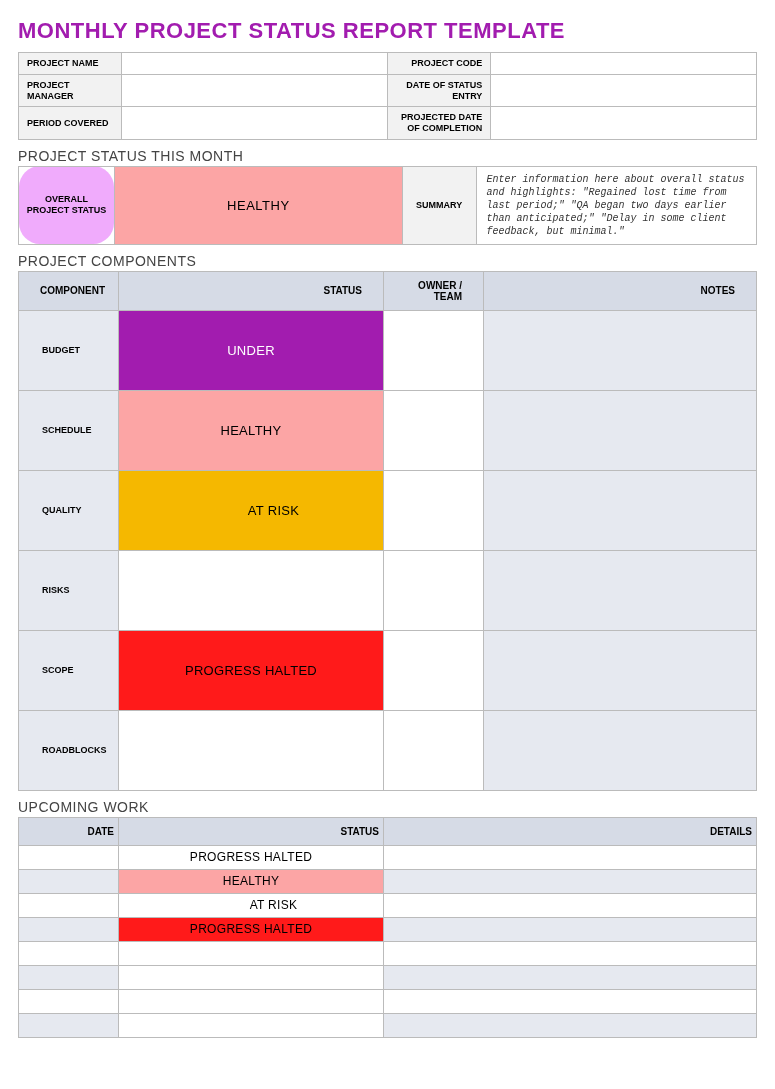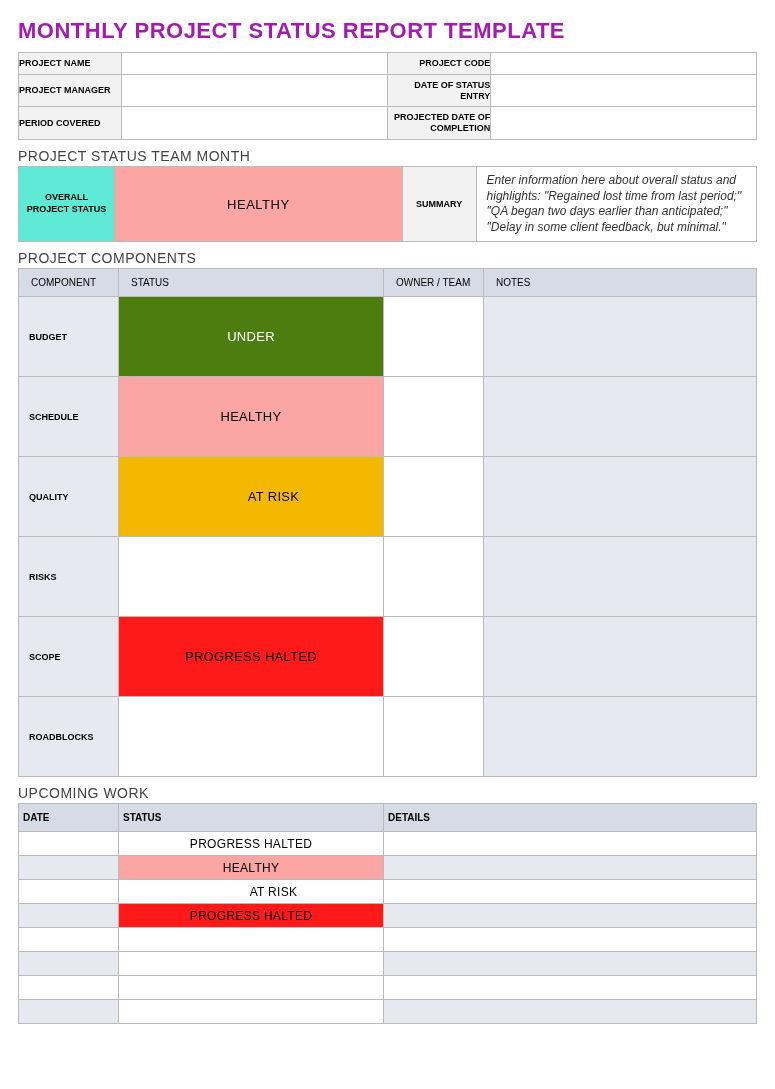--- a/index.html
+++ b/index.html
@@ -31,121 +31,123 @@
 td, th {
   border: 1px solid #bbb;
   font-size: 10px;
   vertical-align: middle;
 }
 
 .meta-table td.label {
   background: #f2f2f2;
   font-weight: bold;
   font-size: 9px;
-  padding: 5px 0;
+  padding: 5px 8px;
   line-height: 1.2;
   width: 14%;
 }
 .meta-table td.value {
   background: #fff;
   width: 36%;
   padding: 5px 8px;
 }
 .meta-table td.label2 { width: 14%; text-align: right; }
 .meta-table td.value2 { width: 36%; }
 
 
 .status-table td {
   height: 56px;
 }
 .status-table .lbl {
-  background: #5eead4;
+  background: #f0abfc;
   text-align: center;
   font-weight: bold;
   font-size: 9px;
   line-height: 1.3;
   width: 13%;
   padding: 4px;
+  border-radius: 21px;
 }
 .status-table .pill {
   width: 39%;
   text-align: center;
   font-size: 13px;
   letter-spacing: 0.5px;
 }
 .status-table .summary-lbl {
   width: 10%;
   background: #f2f2f2;
   text-align: center;
   font-weight: bold;
   font-size: 9px;
 }
 .status-table .summary-val {
   width: 38%;
   font-style: italic;
   font-weight: normal;
-  font-size: 12px;
+  font-size: 10px;
   line-height: 1.3;
   padding: 6px 10px;
   color: #333;
+  font-family: Liberation Mono, monospace;
 }
 
 
 .components-table th {
   background: #d6dbe6;
-  font-weight: normal;
+  font-weight: bold;
   font-size: 10px;
-  text-align: left;
-  padding: 8px 12px;
+  text-align: right;
+  padding: 8px 21px;
 }
 .components-table td {
   height: 80px;
 }
 .components-table td.row-label {
   background: #e6e9f0;
   font-weight: bold;
   font-size: 9px;
-  padding-left: 10px;
+  padding-left: 23px;
   width: 100px;
 }
 .components-table td.status-cell {
   text-align: center;
   font-size: 13px;
   width: 265px;
   letter-spacing: 0.3px;
 }
 .components-table td.owner-cell { width: 100px; background:#fff;}
 .components-table td.notes-cell { background:#e6e9f0;}
 
 
 .upcoming-table th {
   background: #d6dbe6;
   font-weight: bold;
   font-size: 10px;
-  text-align: left;
+  text-align: right;
   padding: 8px 4px;
 }
 .upcoming-table td {
   height: 24px;
   text-align: center;
 }
 .upcoming-table td.date-cell { width: 100px; }
 .upcoming-table td.status-cell2 {
   width: 265px;
   font-size: 12px;
   letter-spacing: 0.3px;
 }
 .upcoming-table td.details-cell { }
 .upcoming-table tr.alt td.date-cell,
 .upcoming-table tr.alt td.details-cell { background:#e6e9f0; }
 .upcoming-table tr.plain td { background:#fff; }
 
 
 .c-green  { background:#fca5a5; color:#000; }
-.c-dark   { background:#4d7c0f; color:#fff; }
+.c-dark   { background:#a21caf; color:#fff; }
 .c-yellow { background:#f5b800; color:#000;padding-left:45px; }
 .c-red    { background:#ff1a1a; color:#000; }
 .c-empty  { background:#fff; }
 </style>
 </head>
 <body>
 
 <h1>MONTHLY PROJECT STATUS REPORT TEMPLATE</h1>
 
 <table class="meta-table">
@@ -164,21 +166,21 @@
   </tr>
   <tr>
     <td class="label">PERIOD COVERED</td>
     <td class="value"></td>
     <td class="label label2">PROJECTED DATE OF COMPLETION</td>
     <td class="value value2"></td>
   </tr>
 </tbody>
   </table>
 
-<div class="section-title">PROJECT STATUS TEAM MONTH</div>
+<div class="section-title">PROJECT STATUS THIS MONTH</div>
 
 <table class="status-table">
   <tbody>
       <tr>
     <td class="lbl">OVERALL PROJECT STATUS</td>
     <td class="pill c-green">HEALTHY</td>
     <td class="summary-lbl">SUMMARY</td>
     <td class="summary-val">Enter information here about overall status and highlights: "Regained lost time from last period;" "QA began two days earlier than anticipated;" "Delay in some client feedback, but minimal."</td>
   </tr>
 </tbody>

